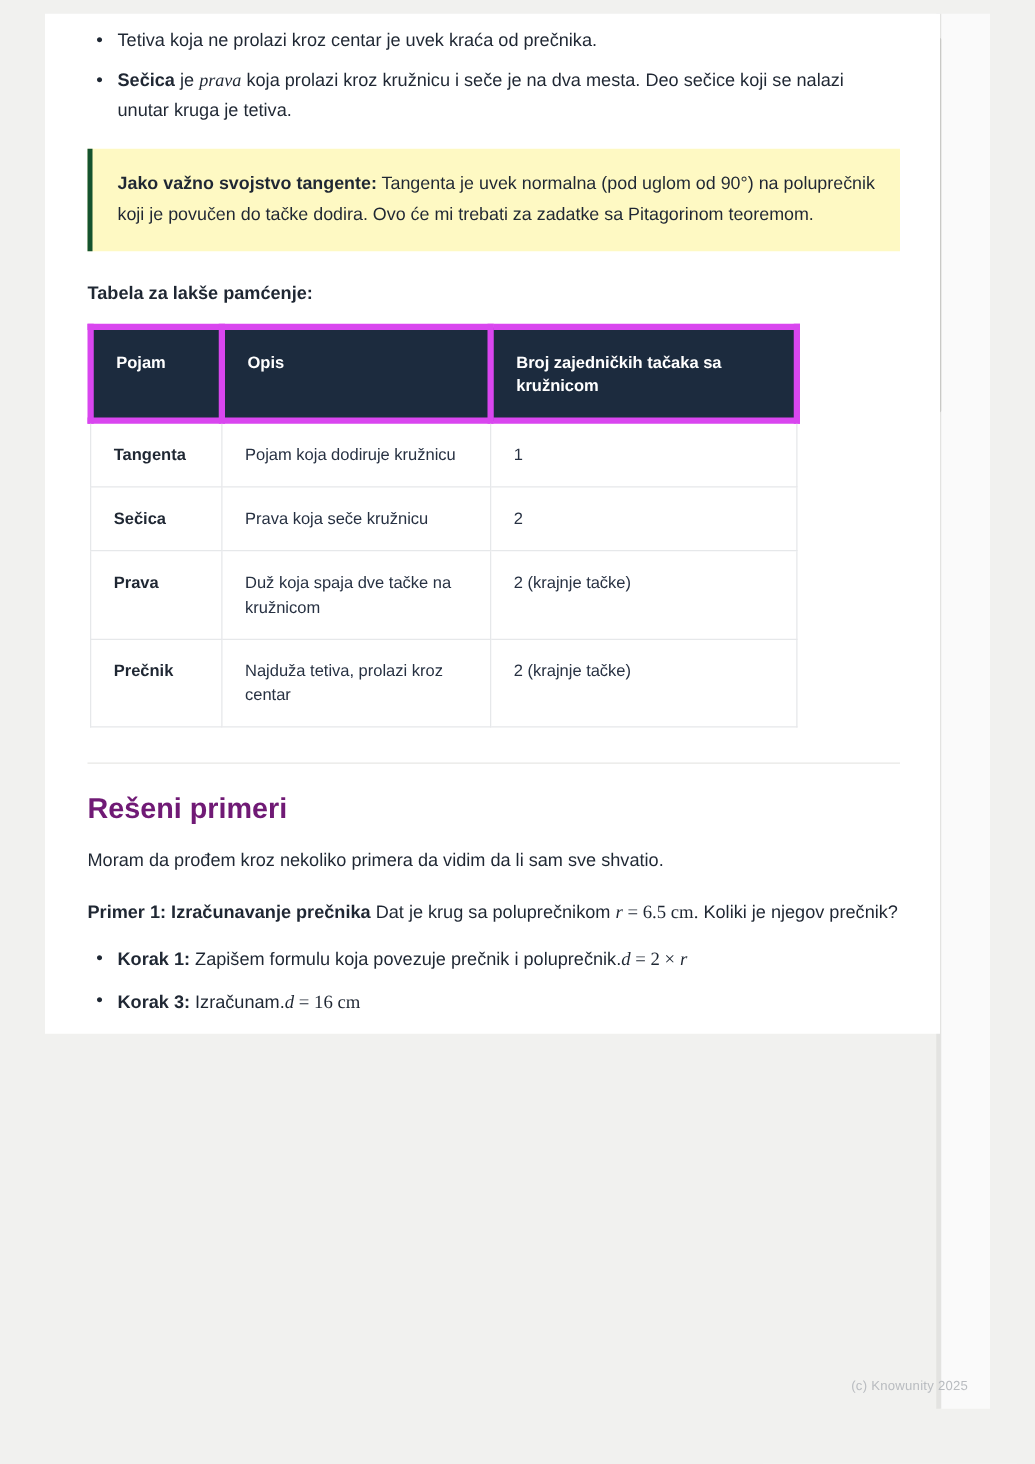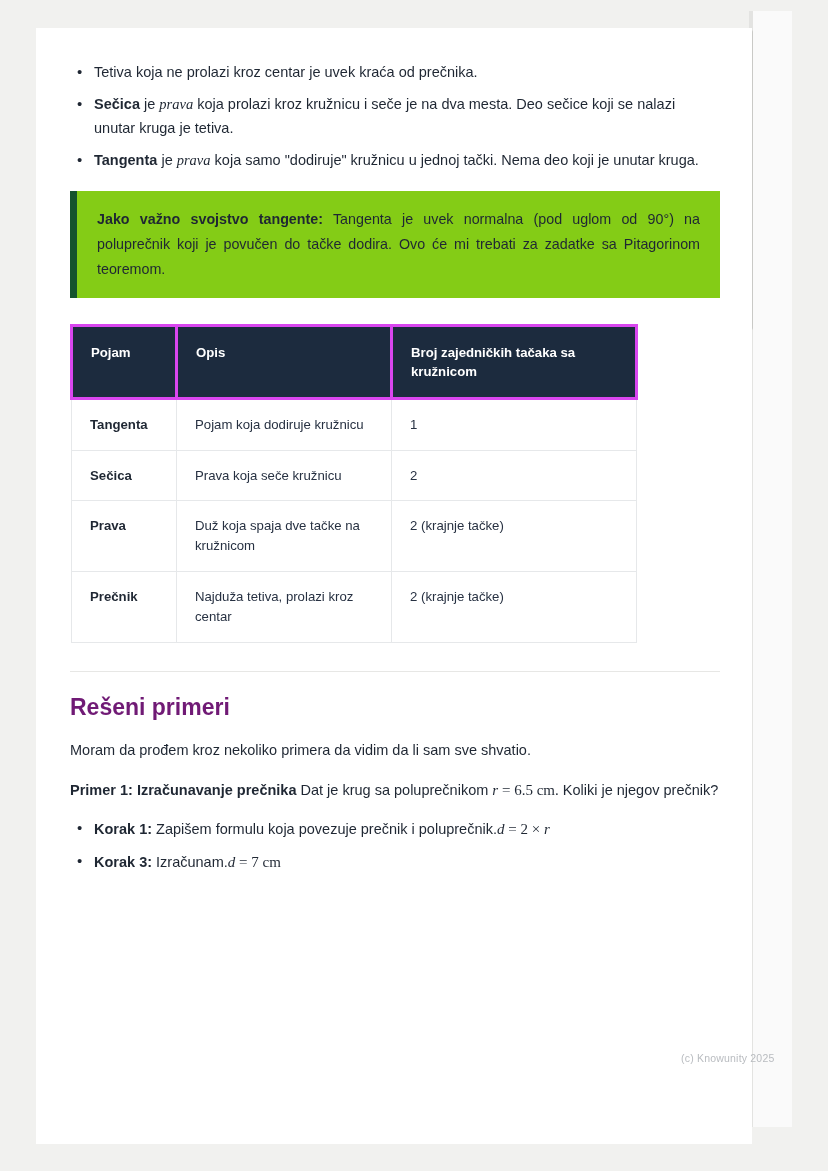--- a/index.html
+++ b/index.html
@@ -12,26 +12,25 @@
     height: 1171px;
     font-family: "Liberation Sans", sans-serif;
     color: #1f2733;
     overflow: hidden;
   }
   .page {
     position: absolute;
     left: 36px;
     top: 11px;
     width: 716px;
-    height: 1116px;
+    height: 816px;
     background: #ffffff;
     box-sizing: border-box;
-    padding: 33px 32px 0 34px;
+    padding: 11px 32px 0 34px;
     overflow: hidden;
-    margin-top: 17px;
   }
   .right-gutter {
     position: absolute;
     left: 752px;
     top: 11px;
     width: 40px;
     height: 1116px;
     background: #fafafa;
   }
   .scroll-track {
@@ -82,22 +81,22 @@
   b, .b { font-weight: bold; }
   i, .i { font-style: italic; font-family: Liberation Serif, serif; }
 
   .section-head {
     font-size: 14.5px;
     line-height: 1.62;
     margin: 18px 0 12px 0;
   }
 
   .callout {
-    background: #84cc16;
-    border-left: 7px solid #14532d;
+    background: #fef9c3;
+    border-left: 4px solid #14532d;
     padding: 16px 20px 16px 20px;
     margin: 18px 0 26px 0;
   }
   .callout p {
     margin: 0;
     font-size: 14.3px;
     line-height: 1.74;
     text-align: justify;
     color: #1f2733;
   }
@@ -117,21 +116,21 @@
   }
   table.memo th {
     background: #1c2b3e;
     color: #ffffff;
     text-align: left;
     font-weight: bold;
     font-size: 13.2px;
     line-height: 1.45;
     padding: 16px 18px;
     vertical-align: top;
-    border: 3px solid #d946ef;
+    border: 5px solid #d946ef;
   }
   table.memo td {
     border: 1px solid #e6e8ea;
     padding: 15px 18px;
     vertical-align: top;
     line-height: 1.5;
     color: #273142;
   }
   table.memo td.term {
     font-weight: bold;
@@ -174,21 +173,21 @@
     font-size: 13px;
     line-height: 1.2;
     vertical-align: middle;
     position: relative;
     top: -1px;
   }
 
   .watermark {
     position: absolute;
     left: 681px;
-    top: 1052px;
+    top: 1103px;
     font-size: 10.5px;
     color: #b9bcc0;
     letter-spacing: 0.2px;
   }
 </style>
 </head>
 <body>
 
 <div class="right-gutter"></div>
 <div class="scroll-track"></div>
@@ -198,29 +197,27 @@
 
   <ul class="bullets">
     <li><span>Tetiva koja ne prolazi kroz centar je uvek kraća od prečnika.</span></li>
   </ul>
 
 
   <ul class="bullets">
     <li>
       <b>Sečica</b><span> je </span><i>prava</i><span> koja prolazi kroz kružnicu i seče je na dva mesta. Deo sečice koji se nalazi unutar kruga je tetiva.</span>
     </li>
-    <li>
-      <b>Tangenta</b><span> je </span><i>prava</i><span> koja samo "dodiruje" kružnicu u jednoj tački. Nema deo koji je unutar kruga.</span>
-    </li>
   </ul>
 
   <div class="callout">
     <p><b>Jako važno svojstvo tangente:</b><span> Tangenta je uvek normalna (pod uglom od 90°) na poluprečnik koji je povučen do tačke dodira. Ovo će mi trebati za zadatke sa Pitagorinom teoremom.</span></p>
   </div>
 
+  <p class="table-title">Tabela za lakše pamćenje:</p>
 
   <table class="memo">
     <colgroup>
       <col class="col1">
         <col class="col2">
         <col class="col3">
     </colgroup>
     <thead>
       <tr>
         <th>Pojam</th>
@@ -260,19 +257,19 @@
 
   <p class="para" style="text-align:justify; margin-top:16px; margin-bottom:14px;">
     <b>Primer 1: Izračunavanje prečnika</b><span> Dat je krug sa poluprečnikom </span><span class="mathvar">r</span><span class="mathnum"> = 6.5 cm.</span><span> Koliki je njegov prečnik?</span>
   </p>
 
   <ul class="bullets">
     <li>
       <b>Korak 1:</b><span> Zapišem formulu koja povezuje prečnik i poluprečnik.</span><span class="mathvar">d</span><span class="mathnum"> = 2 × </span><span class="mathvar">r</span>
     </li>
     <li>
-      <b>Korak 3:</b><span> Izračunam.</span><span class="mathvar">d</span><span class="mathnum"> = 7 cm</span>
+      <b>Korak 3:</b><span> Izračunam.</span><span class="mathvar">d</span><span class="mathnum"> = 16 cm</span>
     </li>
   </ul>
 
 </div>
 
 <div class="watermark">(c) Knowunity 2025</div>
 
 </body></html>

